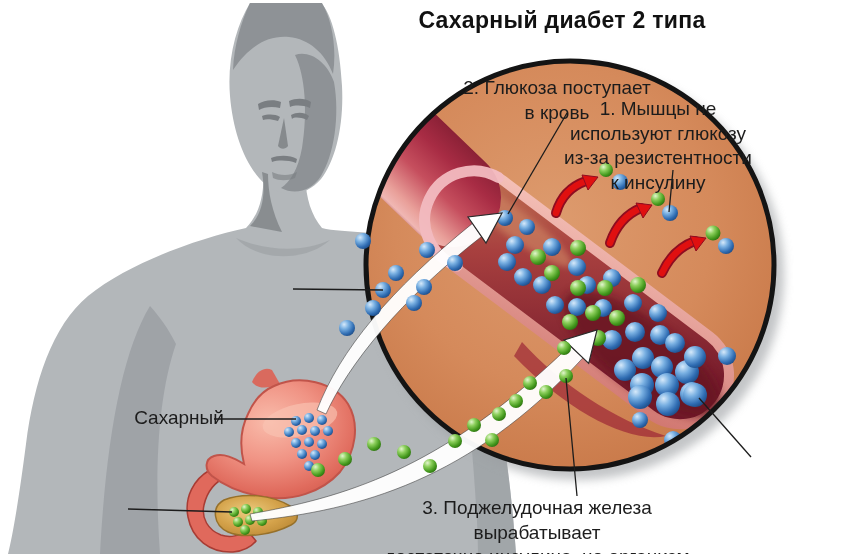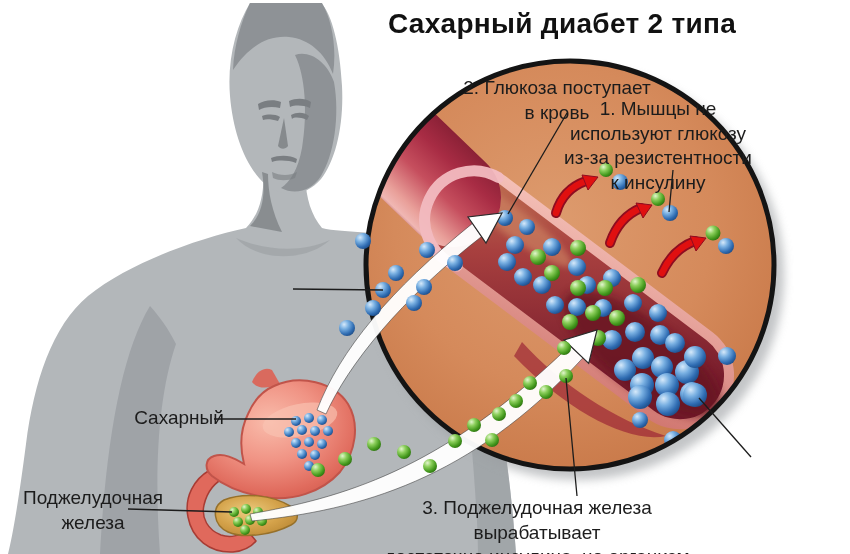--- a/index.html
+++ b/index.html
@@ -1,21 +1,21 @@
 <!DOCTYPE html>
 <html style="--background: #ffffff; --label_color: #1c1c1c; --title_color: #111111; --circle_bg: #d58a5b; --circle_border: #141414; --vessel_red: #a52a42; --vessel_wall_pink: #f2bac0; --vessel_interior_dark: #73192a; --glucose_blue: #2f6cb2; --insulin_green: #44991d; --arrow_red: #e01010; --arrow_white: #ffffff; --silhouette_gray: #b3b7ba; --silhouette_shadow: #8e9296; --stomach_pink: #ef8d7c; --pancreas_tan: #cf9e45;"><head>
 <meta charset="utf-8">
 <style>
   html,body{margin:0;padding:0;background:#fff;}
   .stage{position:relative;width:850px;height:554px;background:var(--background,#ffffff);
          font-family:"Liberation Sans",sans-serif;overflow:hidden;}
   .stage svg{position:absolute;left:0;top:0;}
   .lbl{position:absolute;transform:translateX(-50%);text-align:center;white-space:pre-line;
        color:var(--label_color,#1c1c1c);font-size:19px;line-height:1.3;}
-  .title{font-size:28px;font-weight:bold;white-space:nowrap;color:#111;letter-spacing:.3px;}
+  .title{font-size:23px;font-weight:bold;white-space:nowrap;color:#111;letter-spacing:.3px;}
 </style>
 </head>
 <body>
 
 <div class="stage">
 
 <svg width="850" height="554" viewBox="0 0 850 554">
   <defs>
     <radialGradient id="gCircle" cx="0.46" cy="0.40" r="0.65">
       <stop offset="0" stop-color="#dd9b6e"></stop>
@@ -272,16 +272,14 @@
 <div class="lbl" style="left:557px;top:76px;">2. Глюкоза поступает
 в кровь</div>
 <div class="lbl" style="left:537px;top:496px;">3. Поджелудочная железа вырабатывает
 достаточно инсулина, но организм не использует
 его должным образом</div>
 <div class="lbl" style="left:658px;top:97px;">1. Мышцы не
 используют глюкозу
 из-за резистентности
 к инсулину</div>
 <div class="lbl" style="left:179px;top:406px;">Сахарный</div>
-<div class="lbl" style="left:93px;top:486px;">Поджелудочная
-железа</div>
 
 </div>
 
 </body></html>

